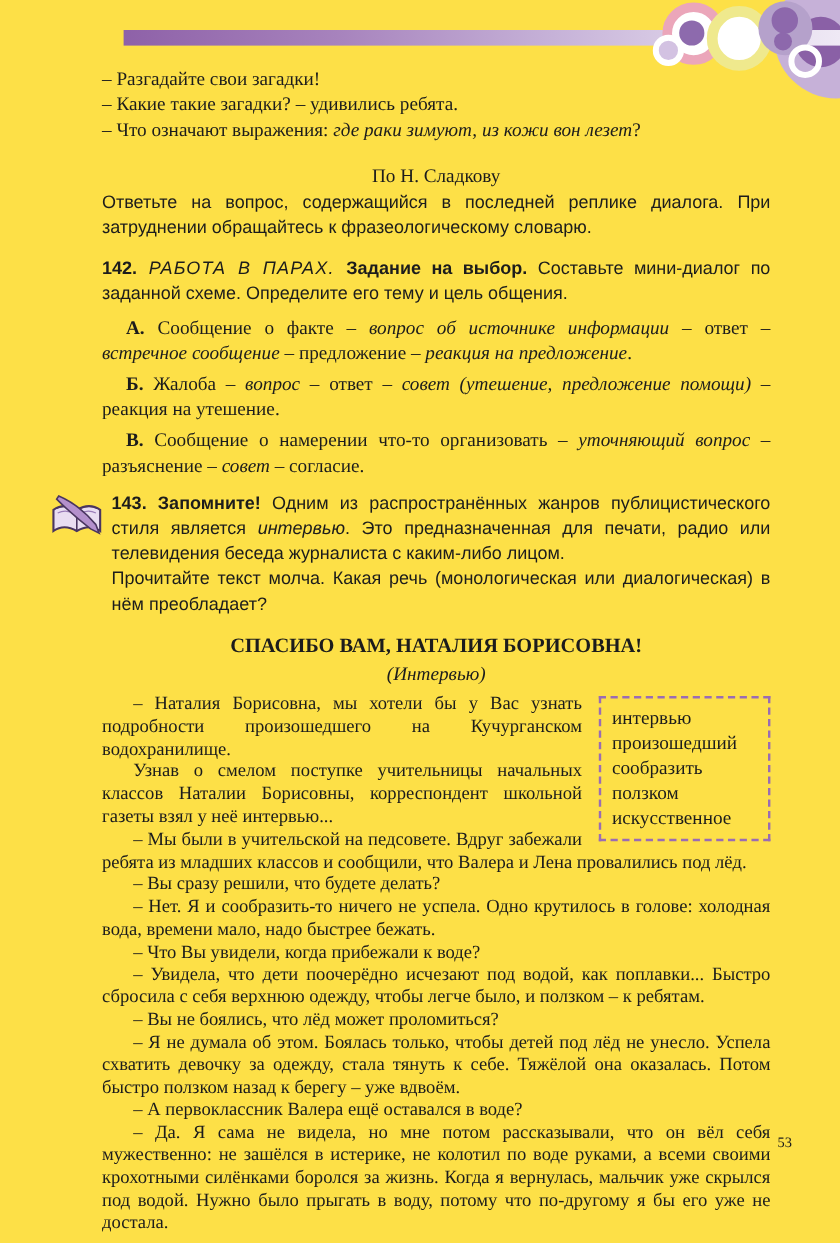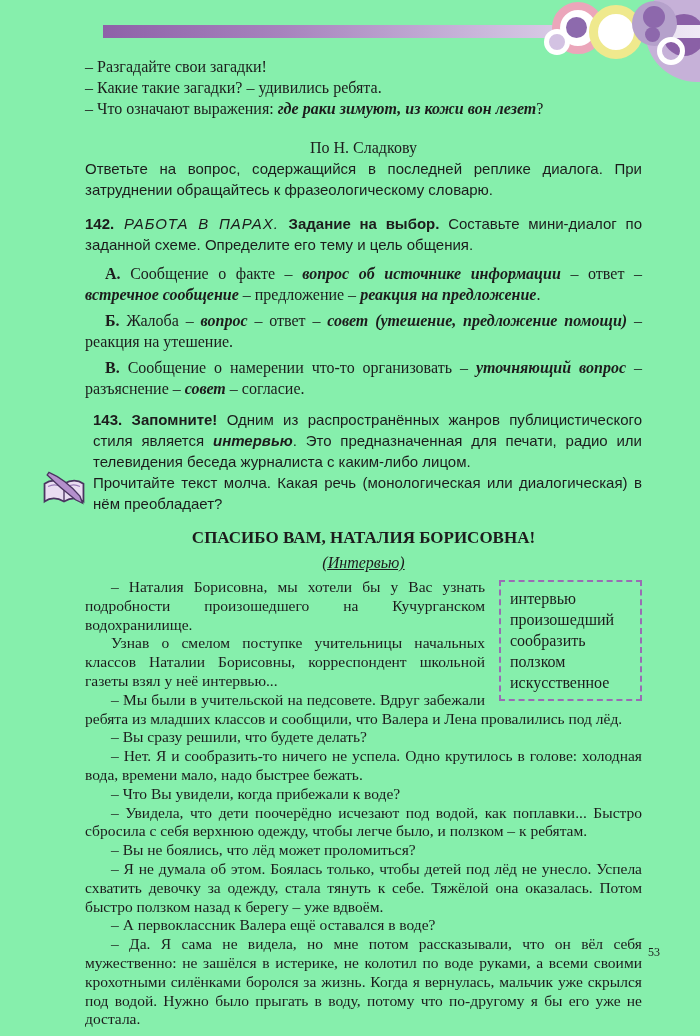--- a/index.html
+++ b/index.html
@@ -1,18 +1,18 @@
 <!DOCTYPE html>
 <html><head>
 <meta charset="utf-8">
 <style>
   html,body { margin:0; padding:0; background:#f2f2f2; }
   .page {
     position:relative; width:700px; height:1036px; margin:0 auto;
-    background:#86efac; overflow:hidden; color:#1c1c1c;
+    background:#fde047; overflow:hidden; color:#1c1c1c;
   }
 
   
   .decor-bar {
     position:absolute; left:103px; top:25px; width:597px; height:13px; z-index:2;
     background:linear-gradient(to right,#8e61a8 0%,#a783bd 30%,#c6b2d8 60%,#e2d8ec 85%,#efe9f5 100%);
   }
   .circ { position:absolute; border-radius:50%; }
   .c-big        { left:645px; top:-22px; width:104px; height:104px; background:#c6b1d8; z-index:1; }
   .c-big-inner  { left:18px;  top:36px;  width:42px;  height:42px;  background:#8a60a6; position:absolute; border-radius:50%; }
@@ -24,32 +24,32 @@
   .c-p8-a       { left:11px;  top:5px;   width:22px;  height:22px;  background:#8d68ac; position:absolute; border-radius:50%; }
   .c-p8-b       { left:13px;  top:26px;  width:15px;  height:15px;  background:#8d68ac; position:absolute; border-radius:50%; }
   .c-ring-white { left:657px; top:37px;  width:28px;  height:28px;  background:transparent; border:5px solid #ffffff; box-sizing:border-box; z-index:4; }
 
   
   .content { position:absolute; left:85px; top:56px; width:557px; }
   .serif { font-family:"Liberation Serif", serif; font-size:16px; line-height:21px; }
   .sans  { font-family:"Liberation Sans", sans-serif; font-size:15px; line-height:21px; }
   p { margin:0; }
   .b  { font-weight:bold; }
-  .bi { font-weight:bold; font-style:italic; }
+  .bi { font-weight:normal; font-style:italic; }
   .attribution { text-align:center; margin-top:18px; }
   .note { text-align:justify; }
   .ex142 { margin-top:13px; text-align:justify; }
   .mode { font-style:italic; letter-spacing:1px; }
   .scheme { text-indent:20px; text-align:justify; margin-top:5px; }
   .scheme-first { margin-top:8px; }
-  .ex143 { display:flex; margin-top:10px; margin-left:-44px;align-items:flex-end; }
+  .ex143 { display:flex; margin-top:10px; margin-left:-44px; }
   .ex143-icon { flex:0 0 52px; width:52px; padding-top:2px; }
   .ex143-text { flex:1; text-align:justify; }
   .article-title { text-align:center; font-weight:bold; margin-top:13px; font-size:17px; }
-  .article-subtitle { text-align:center; font-style:italic; margin-top:4px;text-decoration:underline; }
+  .article-subtitle { text-align:center; font-style:italic; margin-top:4px; }
   .interview { margin-top:5px; font-size:15.5px; line-height:18.8px; }
   .interview p { text-indent:26px; text-align:justify; }
   .wordbox {
     float:right; width:121px; border:2px dashed #9a6cb4;
     padding:6px 9px; margin:2px 0 6px 14px;
     font-size:16px; line-height:21px;
   }
   .pagenum {
     position:absolute; left:648px; top:945px;
     font-family:"Liberation Serif", serif; font-size:12px;

